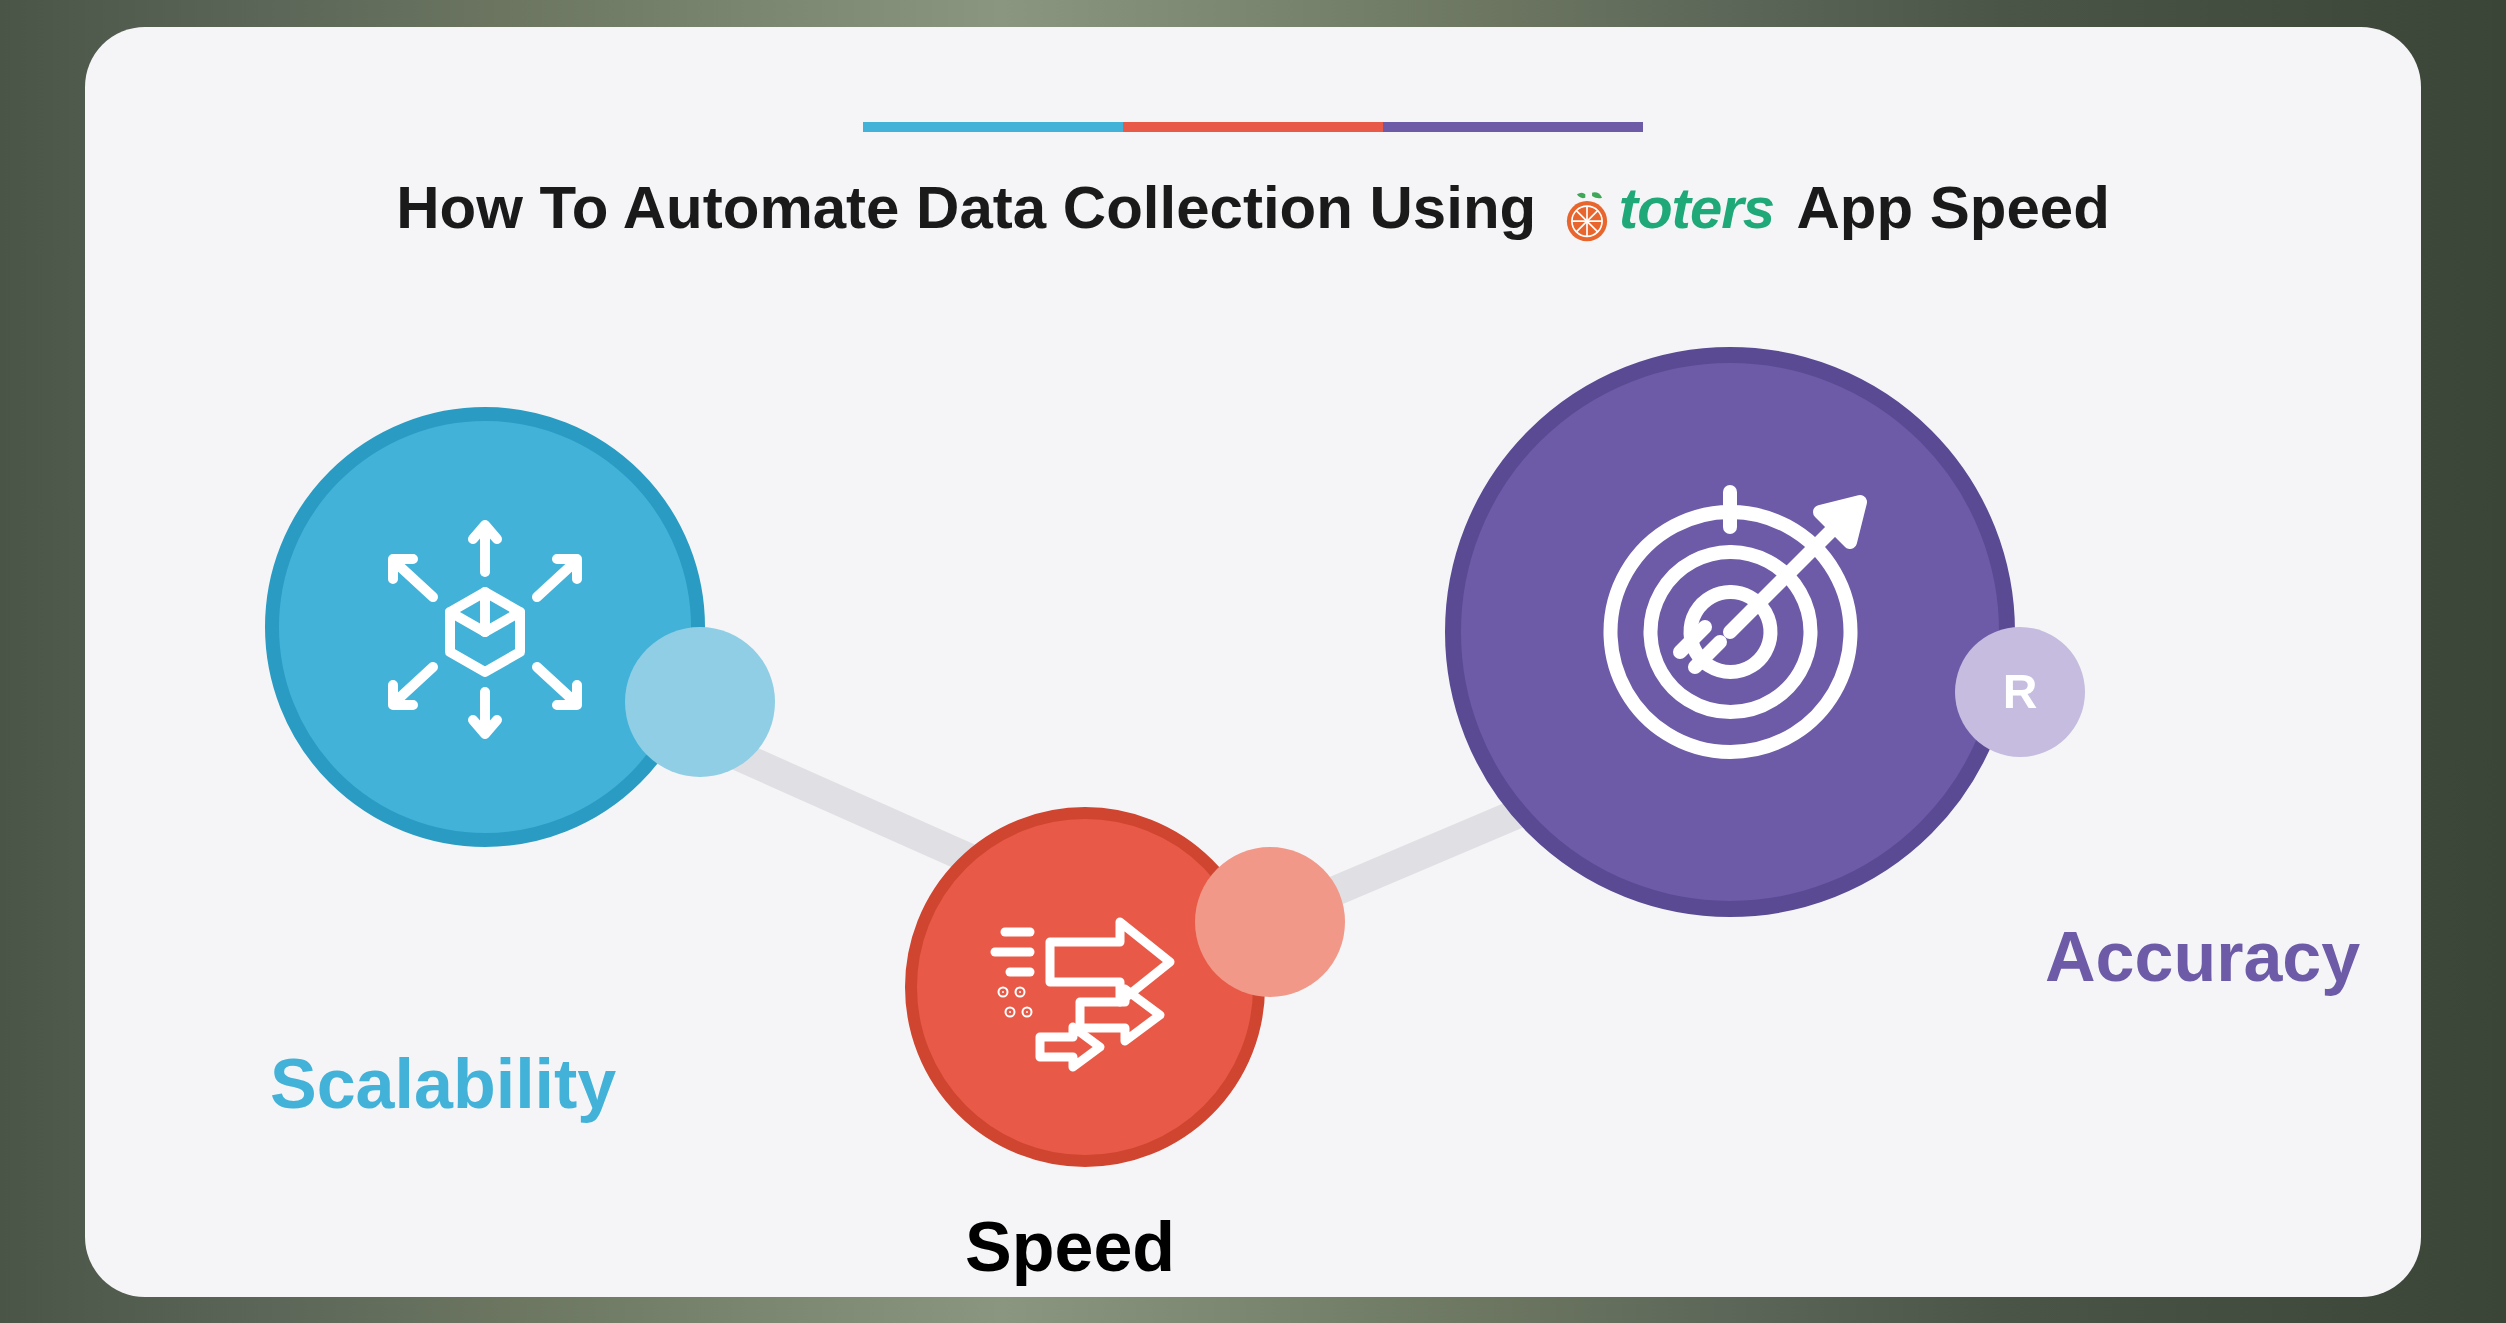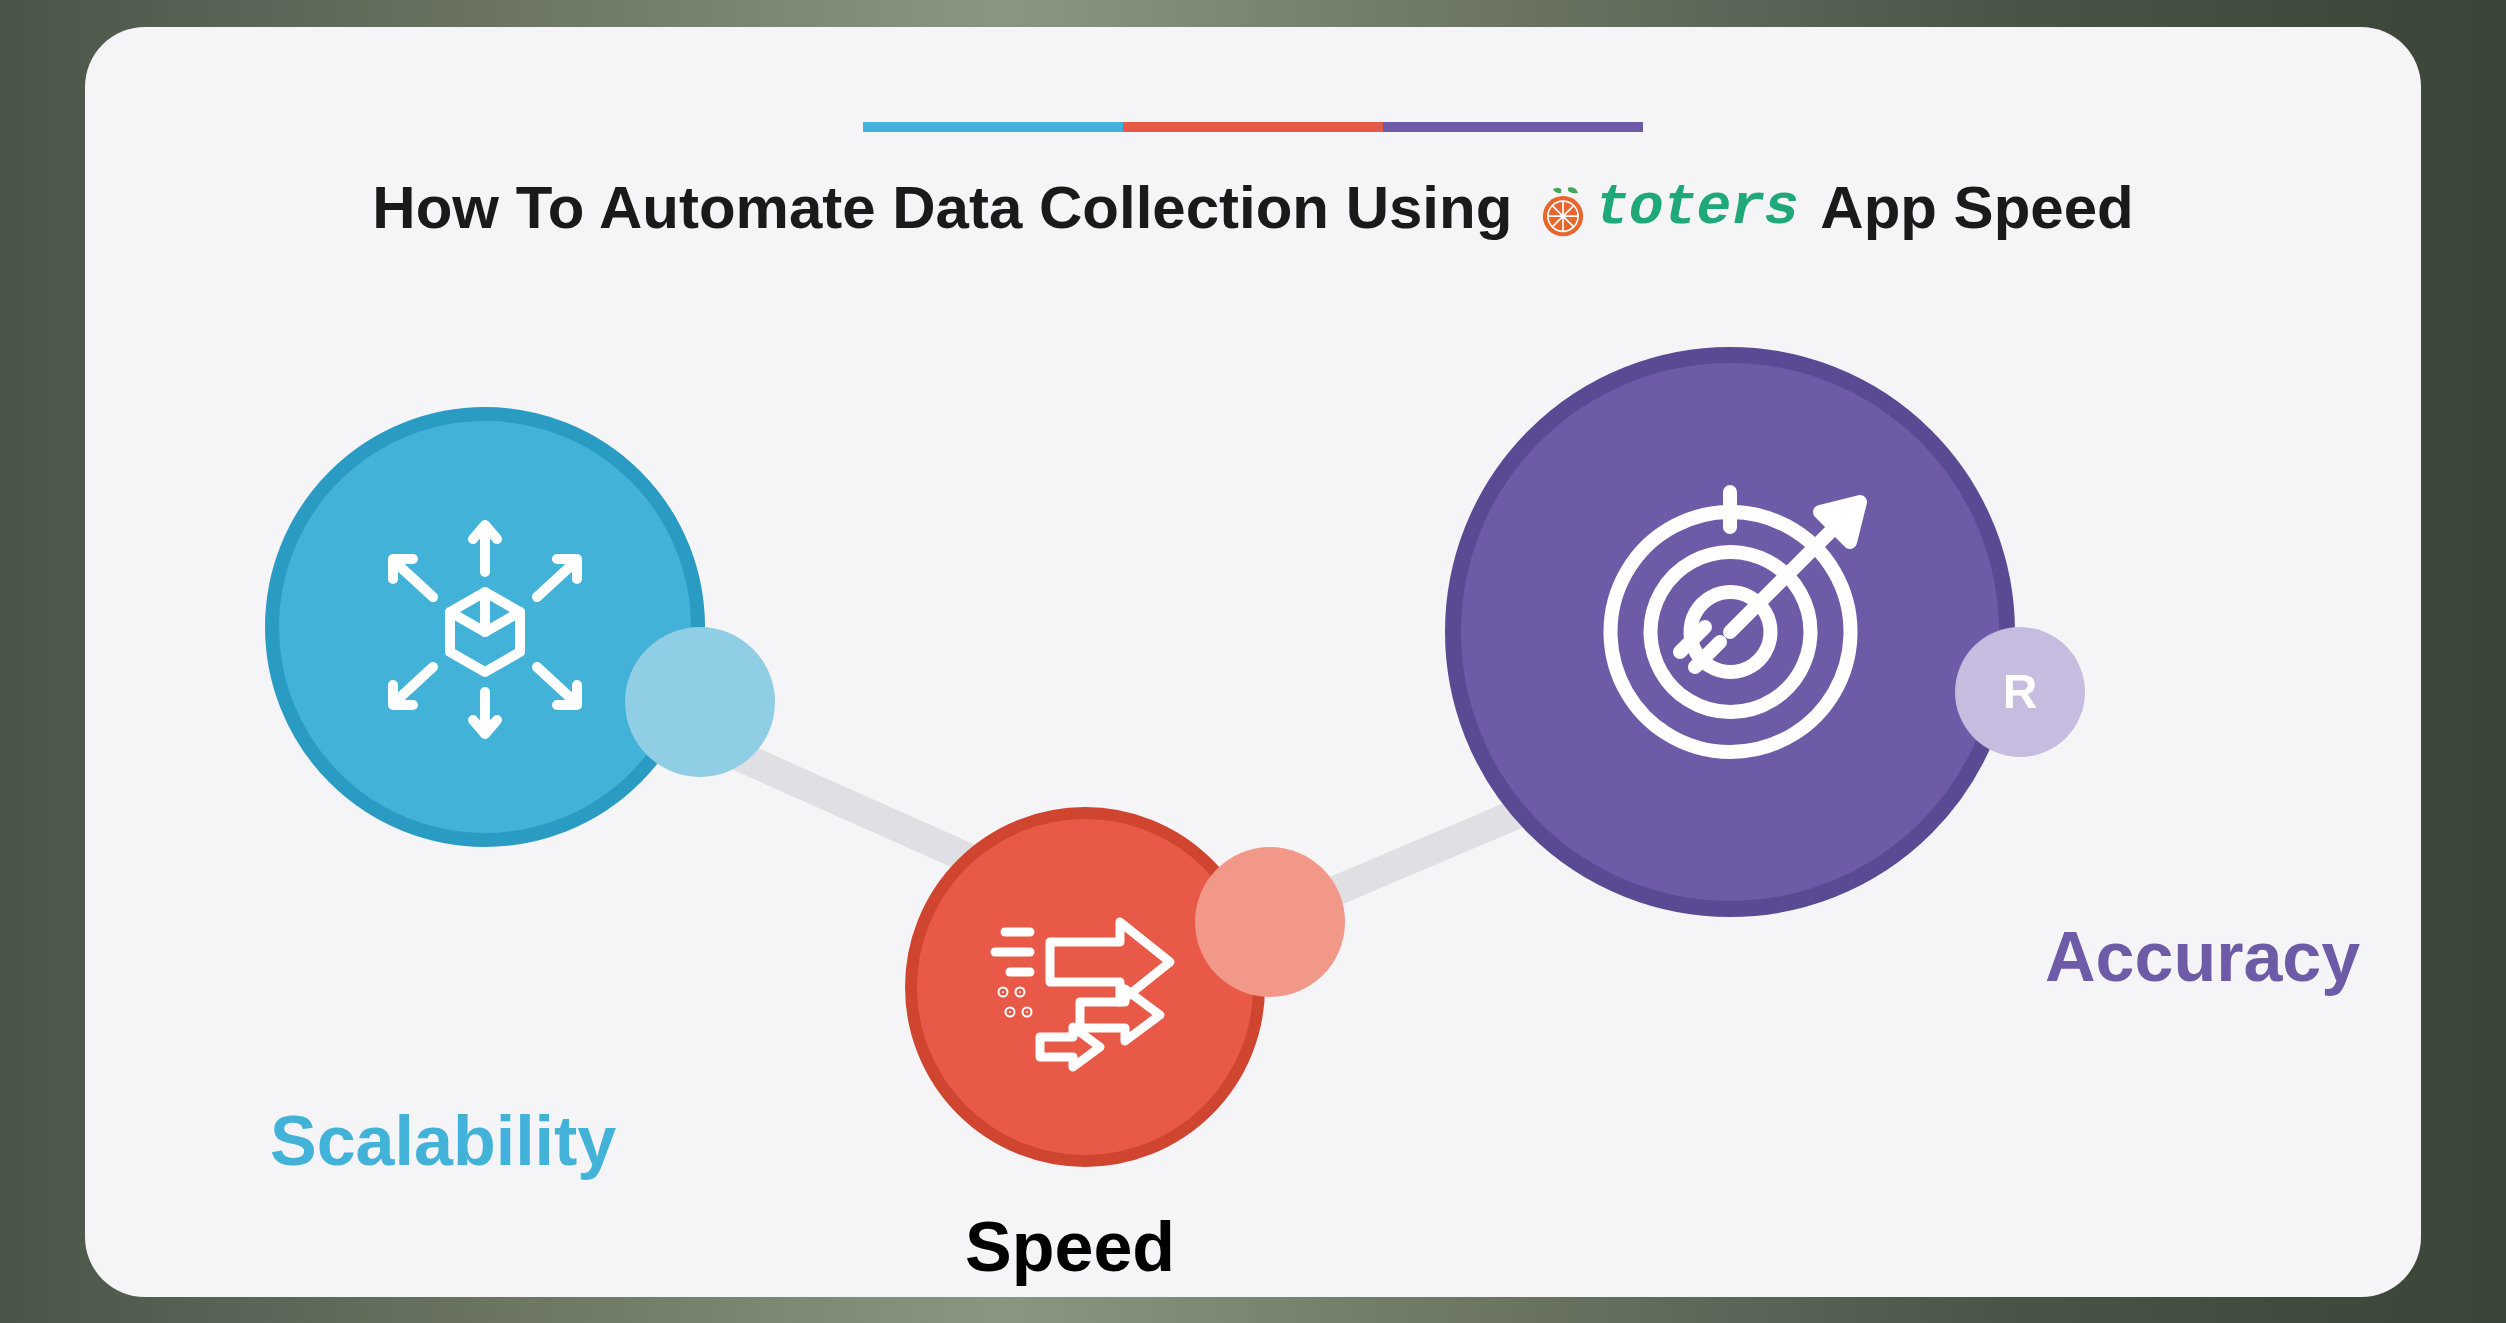--- a/index.html
+++ b/index.html
@@ -47,21 +47,20 @@
 }
 .title-line { display: block; }
 .logo-inline {
   display: inline-flex;
   align-items: center;
   vertical-align: middle;
   gap: 6px;
   margin: 0 8px;
   position: relative;
   top: -4px;
-  font-family: Liberation Mono, monospace;
 }
 .logo-orange-icon {
   width: 52px;
   height: 52px;
   position: relative;
 }
 .logo-orange-icon svg { width: 100%; height: 100%; }
 .logo-text {
   font-size: 58px;
   font-weight: 700;
@@ -146,21 +145,21 @@
   font-size: 48px;
   font-weight: 700;
   color: #fff;
 }
 .feature-label {
   position: absolute;
   font-size: 70px;
   font-weight: 700;
 }
 .label-blue {
-  top: 1074px;
+  top: 1017px;
   left: 185px;
   color: #42b2d8;
 }
 .label-red {
   top: 1180px;
   left: 880px;
   color: #000000;
 }
 .label-purple {
   top: 890px;

